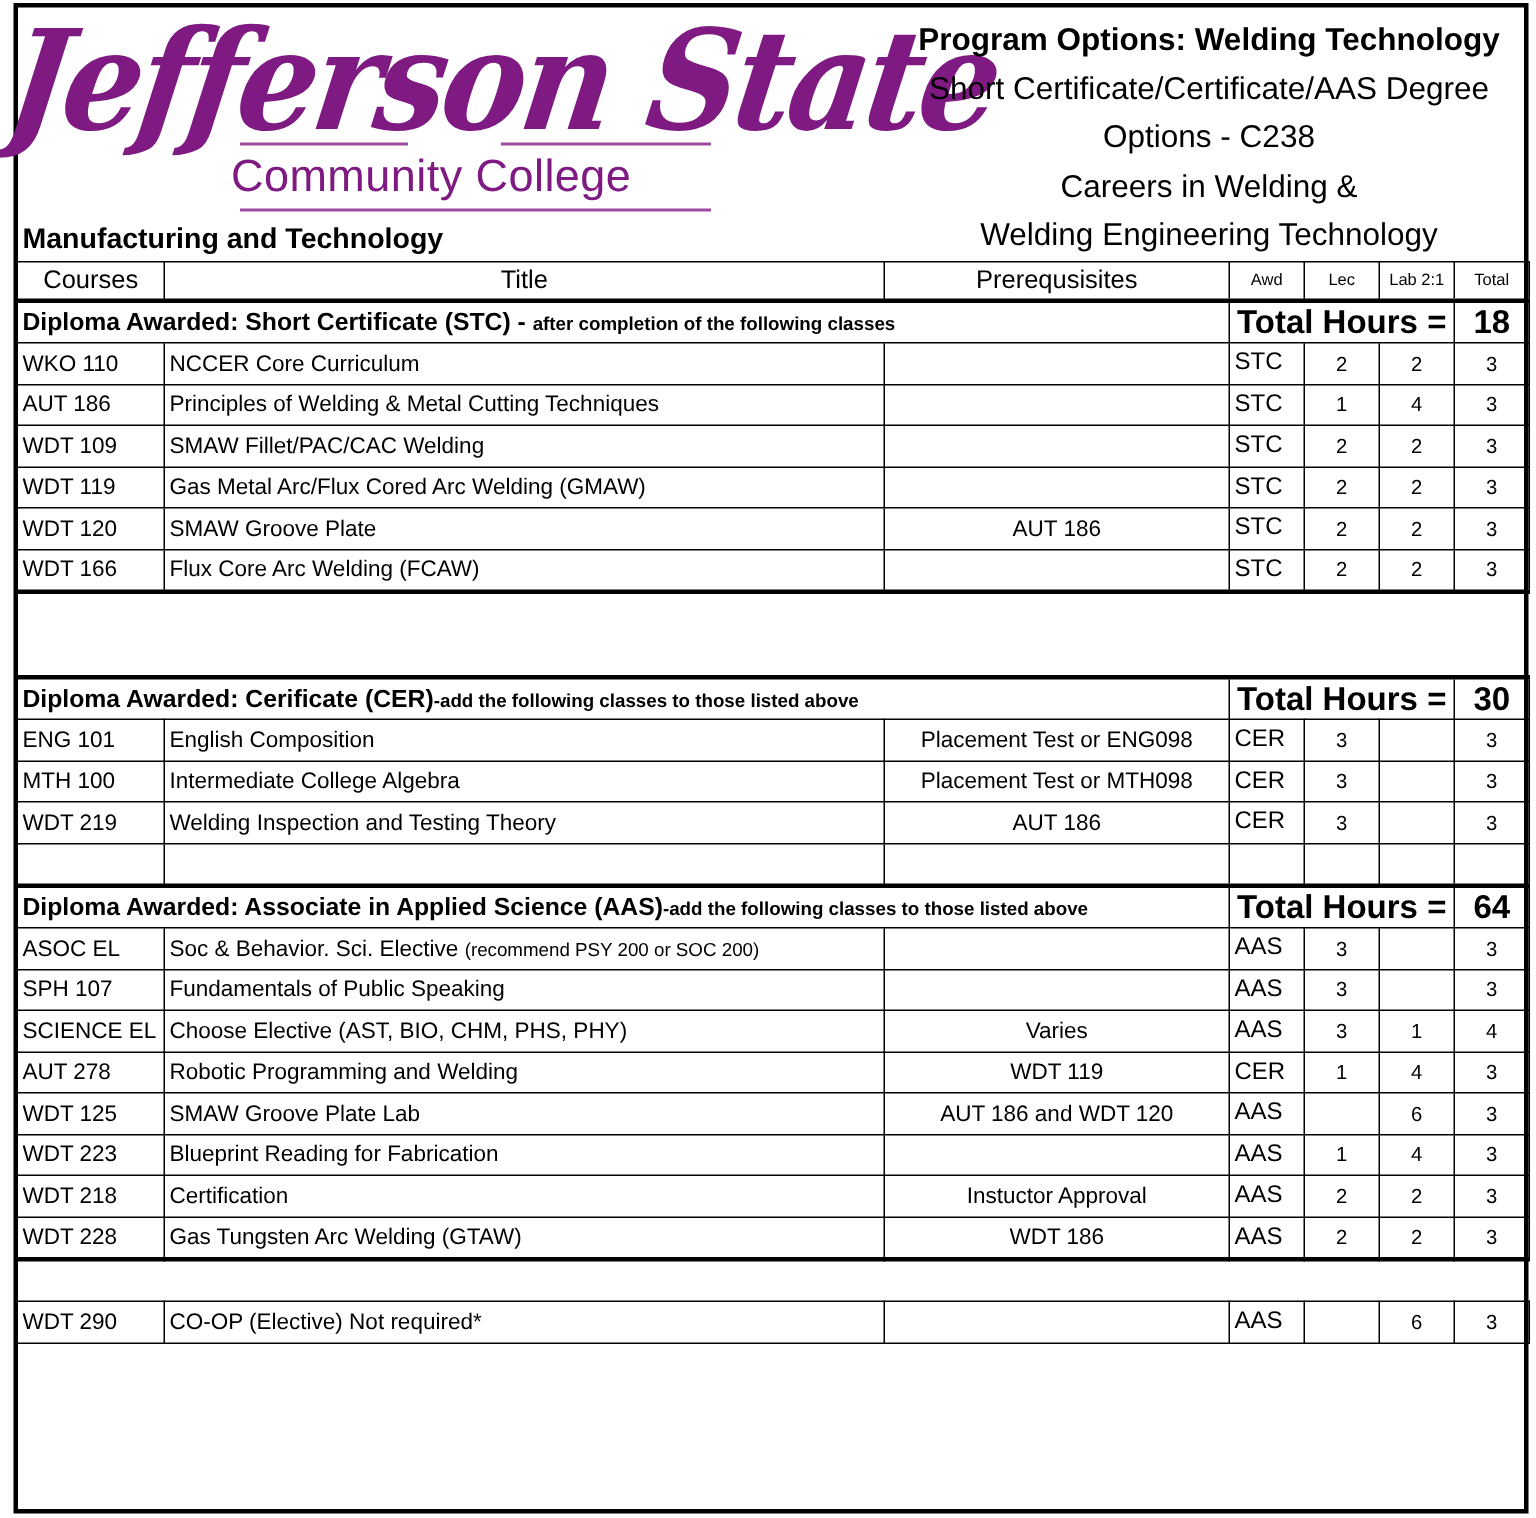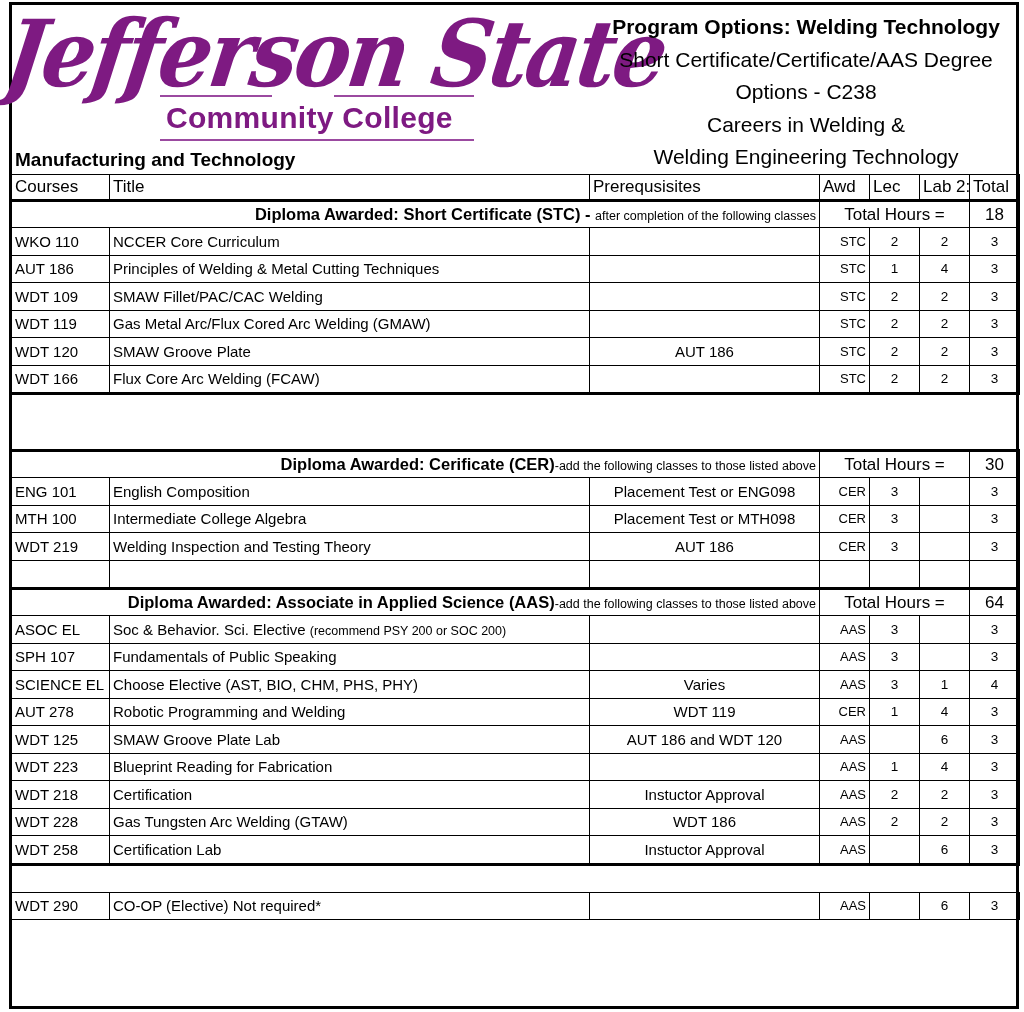--- a/index.html
+++ b/index.html
@@ -7,36 +7,36 @@
          font-family:"Liberation Sans", "DejaVu Sans", sans-serif; color:#000; }
   .sheet { position:absolute; left:9px; top:2px; width:1010px; height:1007px;
            border:3px solid #000; box-sizing:border-box; }
   .header { position:absolute; left:0; top:0; width:1004px; height:170px; }
   .logo { position:absolute; left:2px; top:0; width:460px; height:140px; }
   .logo-script { position:absolute; left:0; top:-6px; font-family:"DejaVu Serif", serif;
                  font-style:italic; font-weight:bold; font-size:84px; color:#7e1a82;
                  letter-spacing:-3px; white-space:nowrap; transform:skewX(-8deg) scaleY(1.1);
                  transform-origin:left top; }
   .logo-line { position:absolute; height:2px; background:#9b4aa0; }
-  .logo-cc { position:absolute; left:152px; top:96px; font-size:30px; font-weight:bold;
+  .logo-cc { position:absolute; left:140px; top:96px; font-size:30px; font-weight:normal;
              color:#7e1a82; white-space:nowrap; letter-spacing:0.3px; }
   .dept { position:absolute; left:3px; top:144px; font-size:19px; font-weight:bold; white-space:nowrap;text-align:right; }
   .prog { position:absolute; right:0; top:6px; width:420px; text-align:center; font-size:21px; line-height:32.5px; }
   .prog .t1 { font-weight:bold; }
   table { position:absolute; left:-1px; top:169px; border-collapse:collapse; table-layout:fixed; width:1008px; }
   td { border:1.5px solid #000; padding:0 3px; height:26.5px; font-size:15px; white-space:nowrap; overflow:hidden; }
-  .hdr td { height:24px; font-size:17px; }
-  .hdr td.sm { font-size:17px; }
+  .hdr td { height:24px; text-align:center; font-size:17px; }
+  .hdr td.sm { font-size:11px; }
   td.c { text-align:center; }
-  td.awd { text-align:right; font-size:13px; }
+  td.awd { text-align:left; font-size:16px; }
   td.num { text-align:center; font-size:13.5px; }
   tr.sec td { border-top:3px solid #000; height:25px; }
-  tr.sec td.lbl { text-align:right; font-size:15.5px; }
+  tr.sec td.lbl { text-align:left; font-size:15.5px;font-weight:bold; }
   tr.sec td.lbl b { font-size:16.5px; }
-  tr.sec td.tot { text-align:center; font-weight:normal; font-size:17px; }
+  tr.sec td.tot { text-align:center; font-weight:bold; font-size:22px; }
   tr.gap td { height:54px; border-top:3px solid #000; border-left:0; border-right:0; }
   tr.gap2 td { height:26px; border-top:3px solid #000; border-left:0; border-right:0; }
   .small { font-size:12.5px; }
   tr.thick-top td { border-top:1px solid #0f766e; }
 </style>
 </head>
 <body>
 
 <div class="sheet">
   <div class="header">
@@ -253,29 +253,20 @@
         </tr>
     <tr>
           <td>WDT 228</td>
           <td>Gas Tungsten Arc Welding (GTAW)</td>
           <td class="c">WDT 186</td>
           <td class="awd">AAS</td>
           <td class="num">2</td>
           <td class="num">2</td>
           <td class="num">3</td>
         </tr>
-    <tr>
-          <td>WDT 258</td>
-          <td>Certification Lab</td>
-          <td class="c">Instuctor Approval</td>
-          <td class="awd">AAS</td>
-          <td class="num"></td>
-          <td class="num">6</td>
-          <td class="num">3</td>
-        </tr>
     <tr class="gap2">
           <td colspan="7"></td>
         </tr>
 
     <tr class="thick-top">
           <td>WDT 290</td>
           <td>CO-OP (Elective) Not required*</td>
           <td class="c"></td>
           <td class="awd">AAS</td>
           <td class="num"></td>

